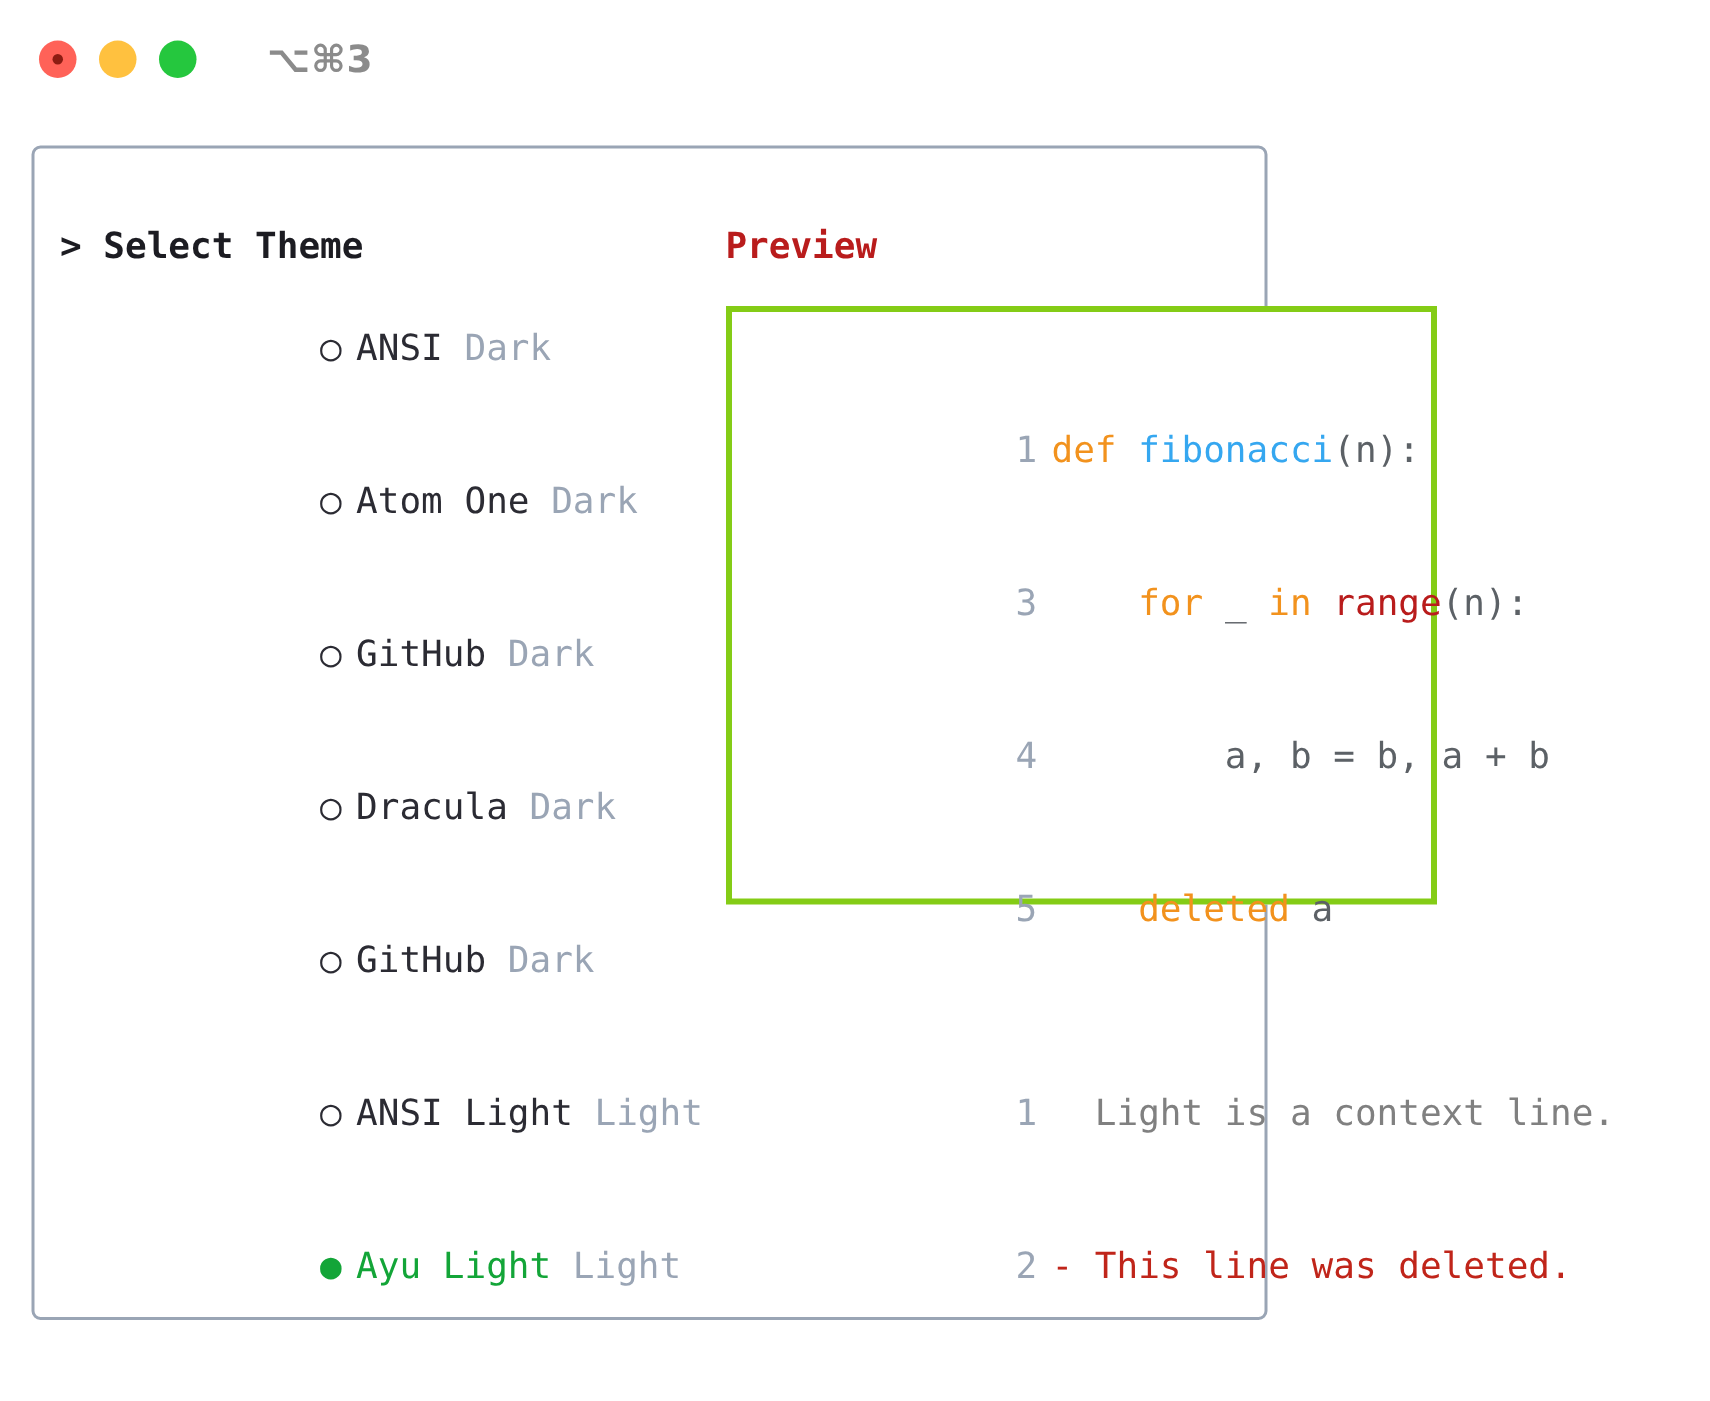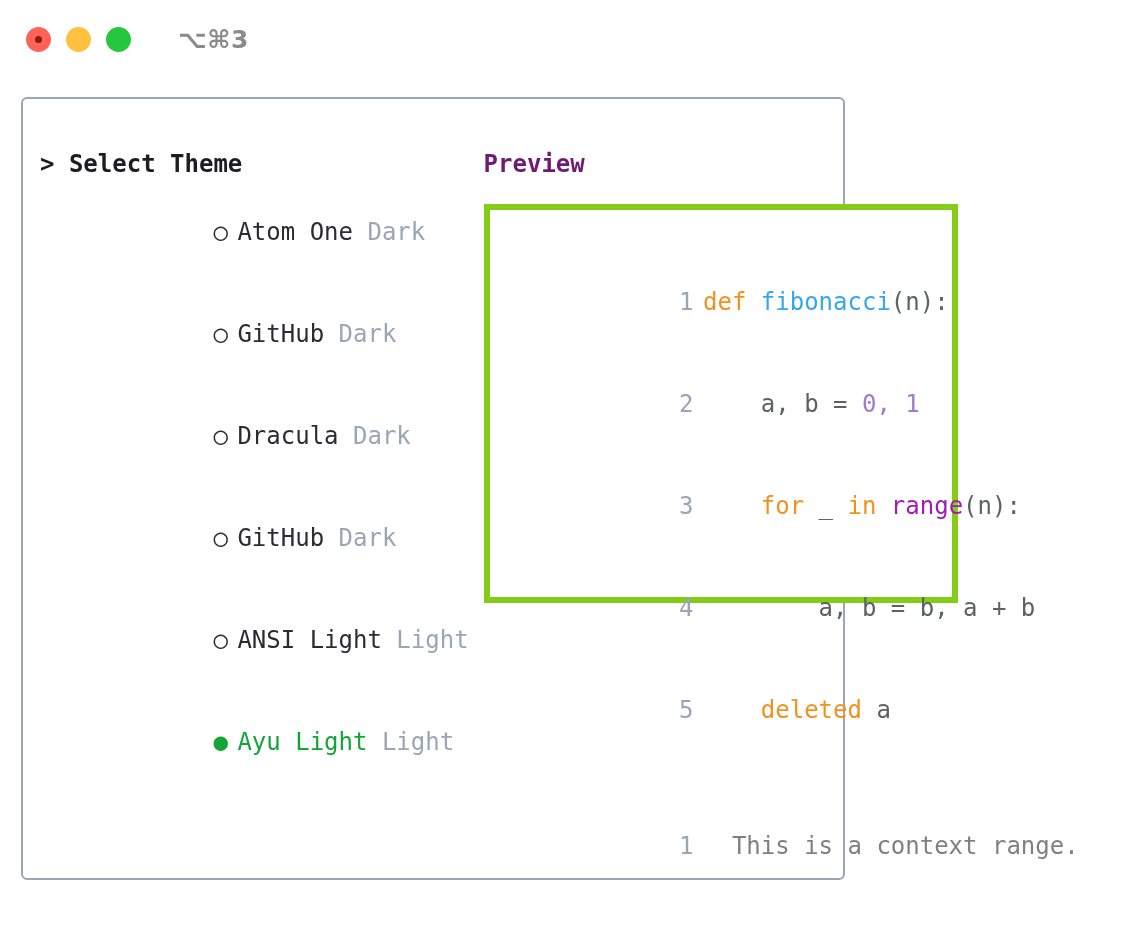--- a/index.html
+++ b/index.html
@@ -120,51 +120,51 @@
     width: 24px;
   }
   .opt.selected .marker,
   .opt.selected .opt-label { color: #13a538; }
   .opt-suffix { color: #9aa5b5; }
 
   
   .preview-heading {
     font-size: 24px;
     font-weight: bold;
-    color: #701a75;
+    color: #b91c1c;
     line-height: 34px;
     margin-left: 4px;
   }
   .preview-box {
     margin-top: 23px;
     margin-left: 4px;
     width: 474px;
     height: 399px;
-    border: 6px solid #84cc16;
+    border: 4px solid #84cc16;
     box-sizing: border-box;
     background: #ffffff;
     padding: 41px 0 0 16px;
   }
   .code-line {
     font-size: 24px;
     line-height: 34px;
     white-space: pre;
     color: #5c6166;
   }
   .ln {
     color: #9aa5b5;
     display: inline-block;
     width: 12px;
     text-align: right;
     margin-right: 12px;
   }
   .kw   { color: #f2921d; }
   .fn   { color: #35a7f0; }
   .num  { color: #a37acc; }
-  .bi   { color: #a21caf; }
+  .bi   { color: #b91c1c; }
   .pl   { color: #5c6166; }
   .blank-line { height: 34px; }
   .diff-ctx { color: #808080; }
   .diff-del { color: #c0251a; }
 </style>
 </head>
 <body>
 
 <div class="window">
 
@@ -179,20 +179,23 @@
 
   <div class="panel">
     <div class="panel-inner">
 
       <div class="col-left">
 
         <div class="list-heading">&gt; Select Theme</div>
 
         <div>
           <div class="opt">
+            <span class="marker">○</span><span class="opt-label">ANSI</span><span> </span><span class="opt-suffix">Dark</span>
+          </div>
+          <div class="opt">
             <span class="marker">○</span><span class="opt-label">Atom One</span><span> </span><span class="opt-suffix">Dark</span>
           </div>
           <div class="opt">
             <span class="marker">○</span><span class="opt-label">GitHub</span><span> </span><span class="opt-suffix">Dark</span>
           </div>
           <div class="opt">
             <span class="marker">○</span><span class="opt-label">Dracula</span><span> </span><span class="opt-suffix">Dark</span>
           </div>
           <div class="opt">
             <span class="marker">○</span><span class="opt-label">GitHub</span><span> </span><span class="opt-suffix">Dark</span>
@@ -210,36 +213,33 @@
 
       <div class="col-right">
         <div class="preview-heading">Preview</div>
 
         <div class="preview-box">
 
           <div class="code-line">
             <span class="ln">1</span><span class="kw">def </span><span class="fn">fibonacci</span><span class="pl">(n):</span>
           </div>
           <div class="code-line">
-            <span class="ln">2</span><span class="pl">    a, b = </span><span class="num">0</span><span class="num">, </span><span class="num">1</span>
-          </div>
-          <div class="code-line">
             <span class="ln">3</span><span class="pl">    </span><span class="kw">for</span><span class="pl"> _ </span><span class="kw">in</span><span class="pl"> </span><span class="bi">range</span><span class="pl">(n):</span>
           </div>
           <div class="code-line">
             <span class="ln">4</span><span class="pl">        a, b = b, a + b</span>
           </div>
           <div class="code-line">
             <span class="ln">5</span><span class="pl">    </span><span class="kw">deleted</span><span class="pl"> a</span>
           </div>
 
           <div class="blank-line"></div>
 
           <div class="code-line">
-            <span class="ln">1</span><span class="diff-ctx">  This is a context range.</span>
+            <span class="ln">1</span><span class="diff-ctx">  Light is a context line.</span>
           </div>
           <div class="code-line">
             <span class="ln">2</span><span class="diff-del">- This line was deleted.</span>
           </div>
 
         </div>
       </div>
 
     </div>
   </div>

